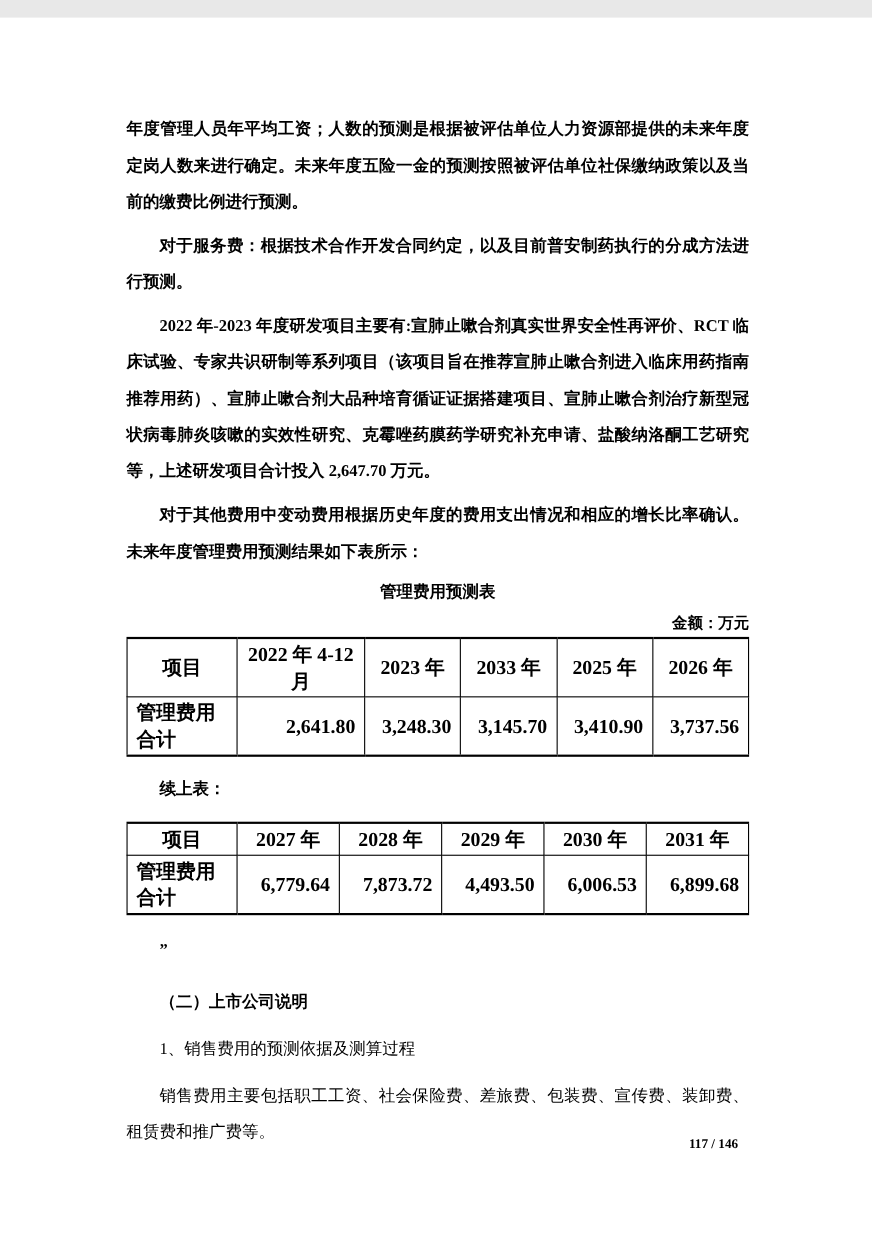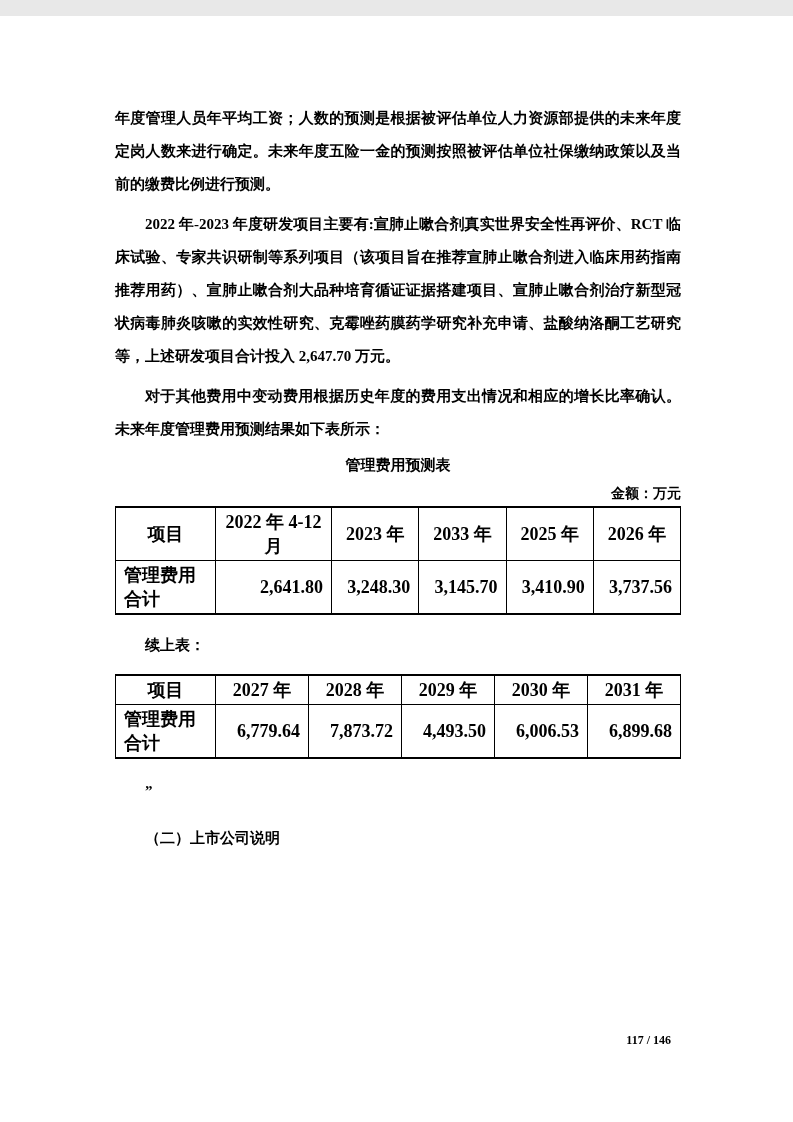--- a/index.html
+++ b/index.html
@@ -37,20 +37,21 @@
     font-size:12px; font-weight:bold;
   }
 </style>
 </head>
 <body>
 
 <div class="page">
   <div class="content">
 
     <p class="para no-indent">年度管理人员年平均工资；人数的预测是根据被评估单位人力资源部提供的未来年度定岗人数来进行确定。未来年度五险一金的预测按照被评估单位社保缴纳政策以及当前的缴费比例进行预测。</p>
+    <p class="para">对于服务费：根据技术合作开发合同约定，以及目前普安制药执行的分成方法进行预测。</p>
     <p class="para">2022 年-2023 年度研发项目主要有:宣肺止嗽合剂真实世界安全性再评价、RCT 临床试验、专家共识研制等系列项目（该项目旨在推荐宣肺止嗽合剂进入临床用药指南推荐用药）、宣肺止嗽合剂大品种培育循证证据搭建项目、宣肺止嗽合剂治疗新型冠状病毒肺炎咳嗽的实效性研究、克霉唑药膜药学研究补充申请、盐酸纳洛酮工艺研究等，上述研发项目合计投入 2,647.70 万元。</p>
     <p class="para">对于其他费用中变动费用根据历史年度的费用支出情况和相应的增长比率确认。未来年度管理费用预测结果如下表所示：</p>
 
     <div class="table-title">管理费用预测表</div>
     <div class="unit-label">金额：万元</div>
 
     <table>
       <colgroup>
         <col class="c-item">
           <col class="c-wide">
@@ -111,18 +112,20 @@
           <td class="num">6,006.53</td>
           <td class="num">6,899.68</td>
         </tr>
       </tbody>
     </table>
 
     <p class="para quote-line">”</p>
 
     <p class="para section-heading">（二）上市公司说明</p>
 
+    <p class="para regular subsection">1、销售费用的预测依据及测算过程</p>
 
+    <p class="para regular">销售费用主要包括职工工资、社会保险费、差旅费、包装费、宣传费、装卸费、租赁费和推广费等。</p>
 
   </div>
 
   <div class="page-number">117 / 146</div>
 </div>
 
 </body></html>

